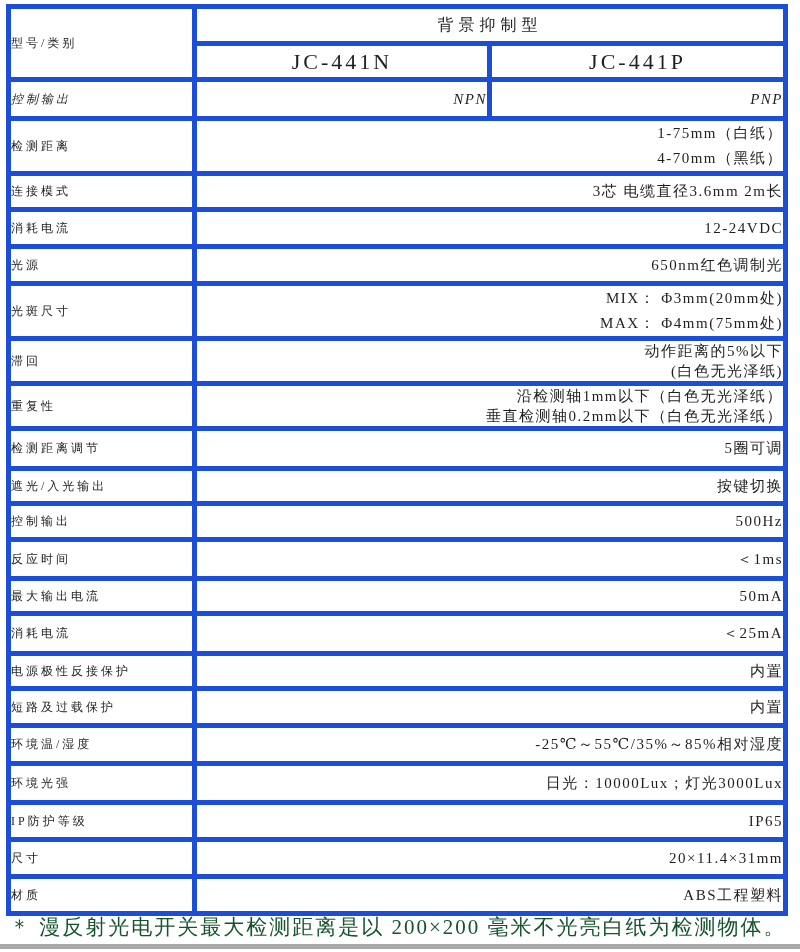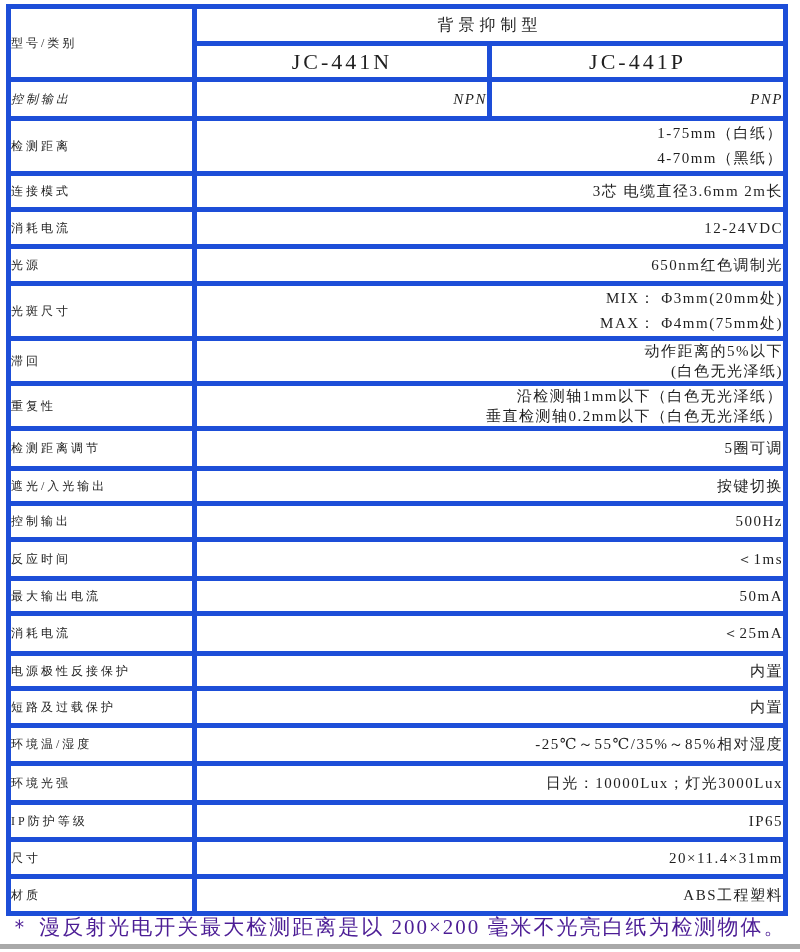--- a/index.html
+++ b/index.html
@@ -69,21 +69,21 @@
   tr.rh-d55 { height: 55px; }
   tr.rh-d43 td.value { line-height: 20px; font-family: Liberation Serif, serif; }
   tr.rh-d55 td.value { line-height: 25px; }
   .footnote {
     position: absolute;
     left: 9px;
     top: 913px;
     width: 790px;
     font-size: 21px;
     letter-spacing: 2px;
-    color: #4c1d95;
+    color: #14532d;
     white-space: nowrap;
   }
   .bottom-bar {
     position: absolute;
     left: 0;
     top: 944px;
     width: 800px;
     height: 5px;
     background: #a9a9a9;
   }

